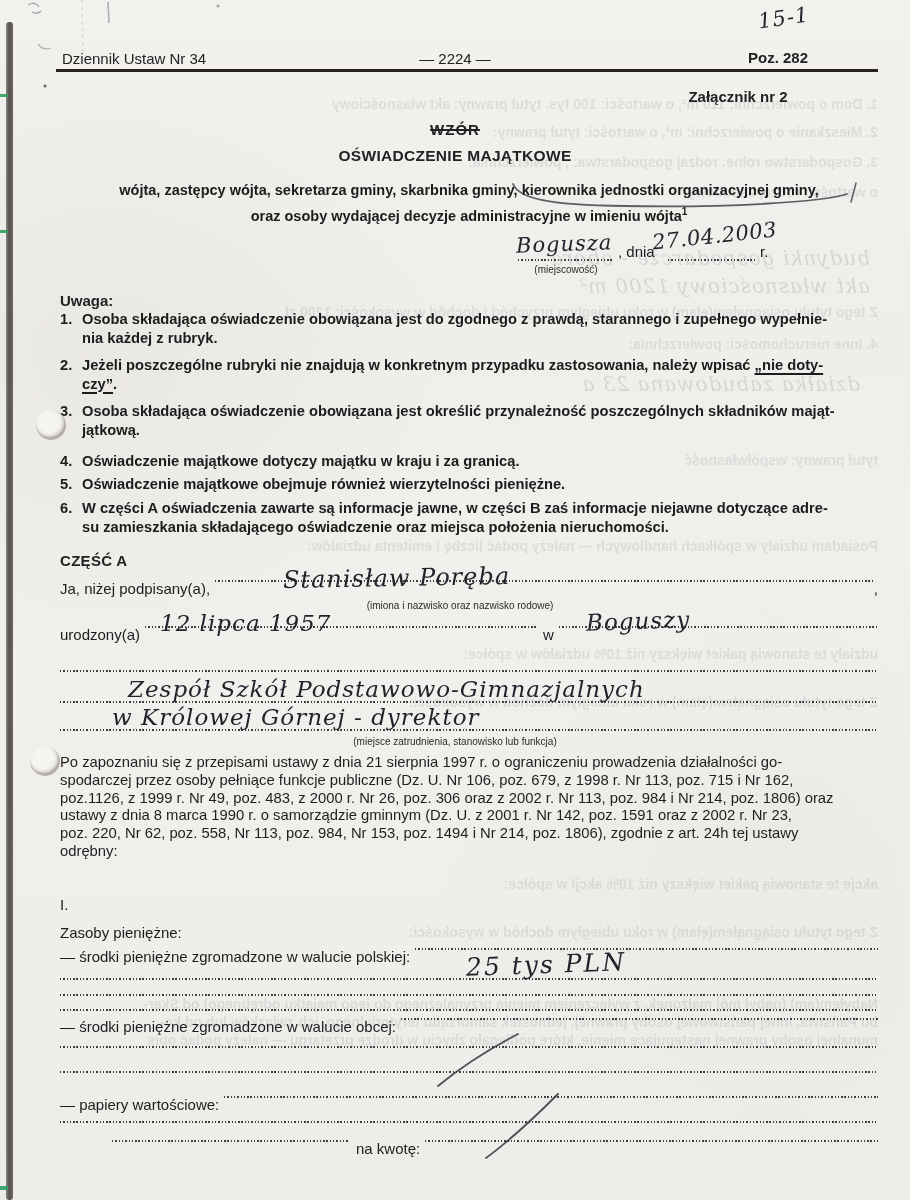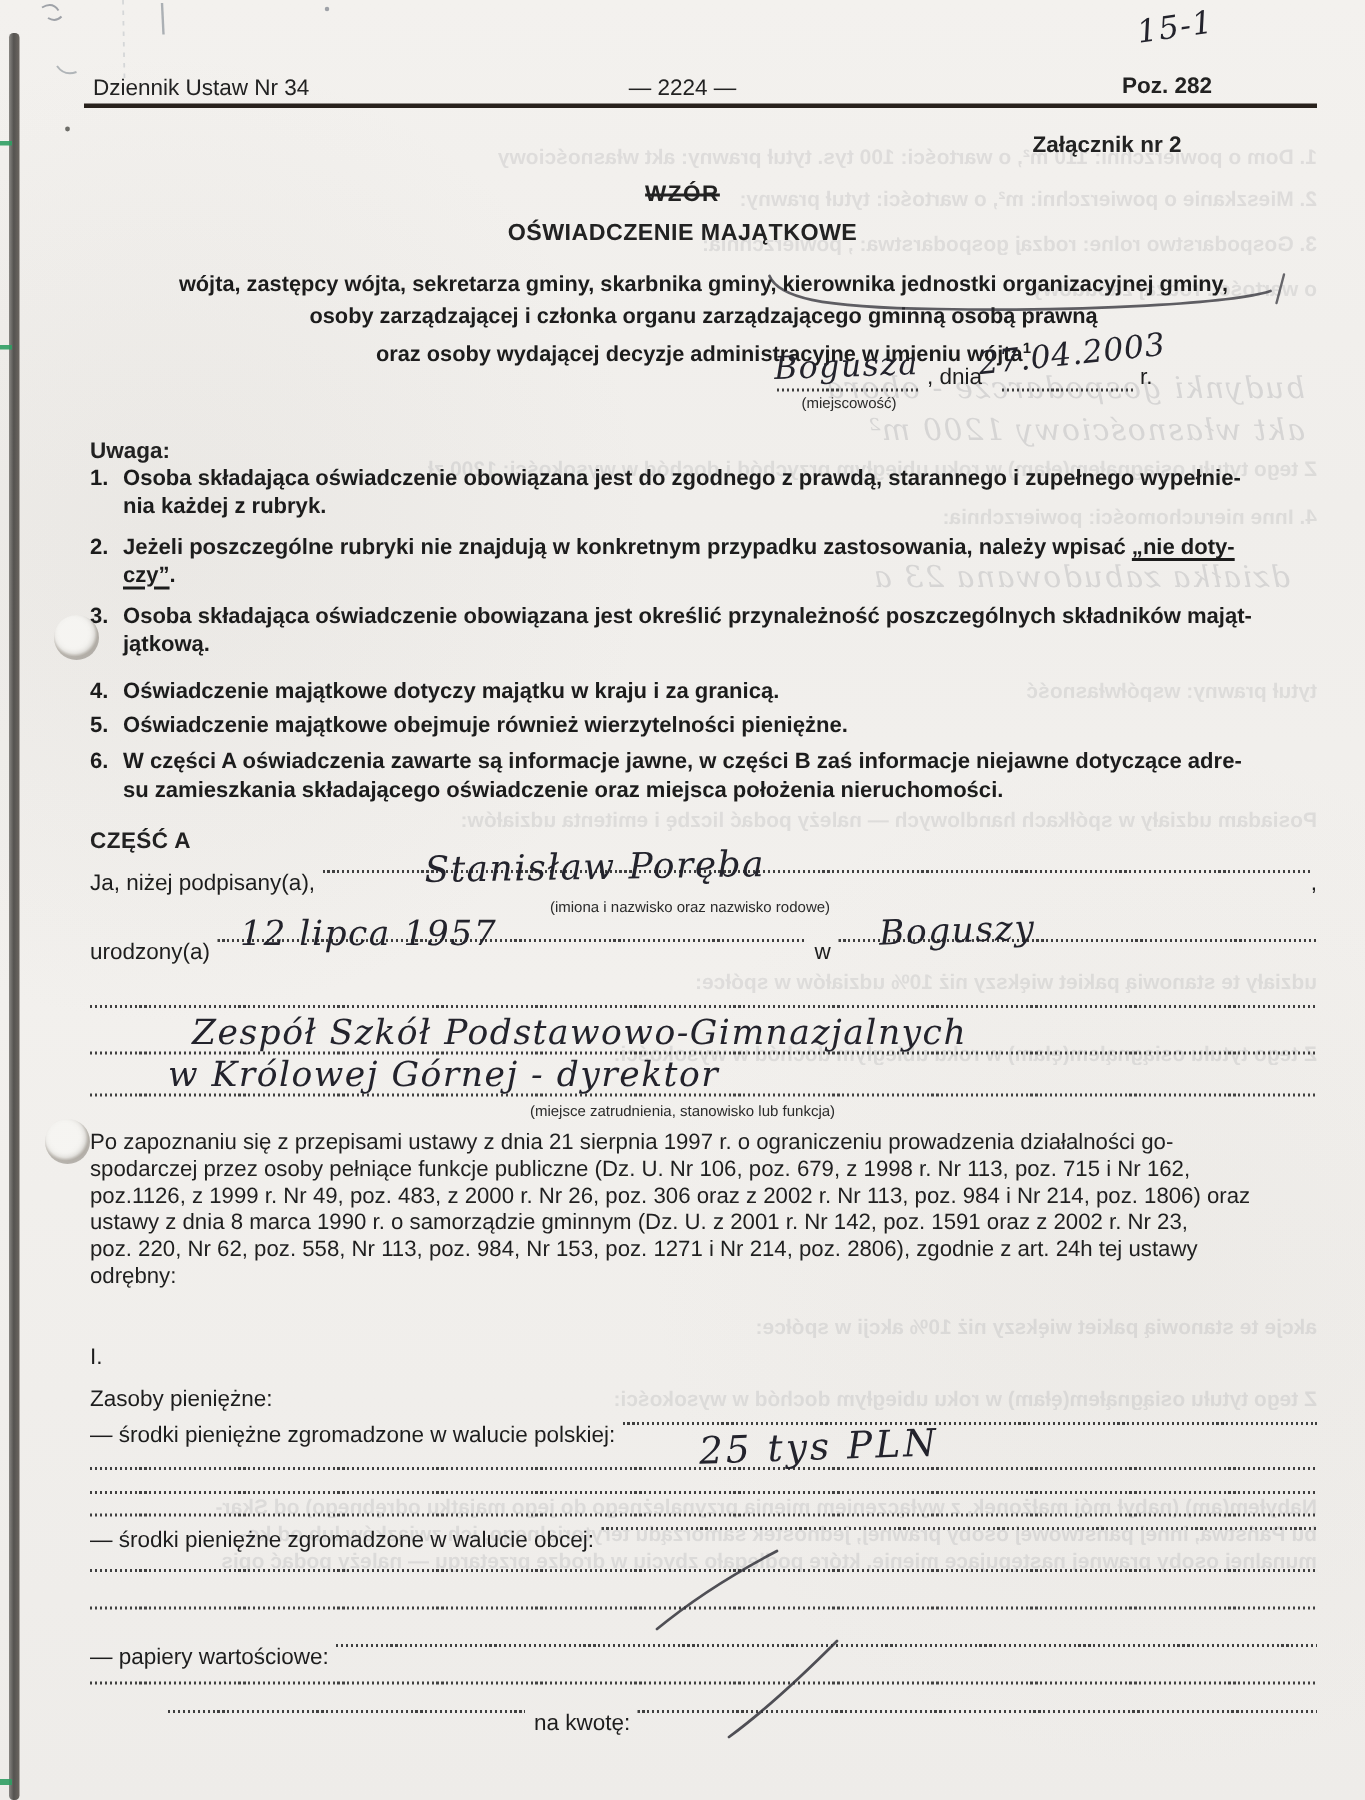--- a/index.html
+++ b/index.html
@@ -107,21 +107,20 @@
     <div class="rule"></div>
 
     <div class="abs right b" style="left:598px;top:88px;width:280px;font-size:15px">Załącznik nr 2</div>
 
     <div class="abs center b strike" style="left:0;top:121px;width:910px;font-size:15px;letter-spacing:1px">WZÓR</div>
 
     <div class="abs center b" style="left:0;top:147px;width:910px;font-size:15.5px;letter-spacing:.3px">OŚWIADCZENIE MAJĄTKOWE</div>
 
     <div class="subtitle">
       <div><span>wójta, zastępcy wójta, sekretarza gminy, skarbnika gminy, </span><span>kierownika jednostki organizacyjnej gminy,</span></div>
-      <div>osoby zarządzającej i członka organu zarządzającego gminną osobą prawną</div>
       <div><span>oraz osoby wydającej decyzje administracyjne w imieniu wójta</span><sup>1</sup></div>
     </div>
     <svg class="overlay" style="left:505px;top:178px" width="360" height="34" viewBox="0 0 360 34">
       <path d="M8 6 C14 20 40 27 120 28 C220 30 318 24 342 16" stroke="#2c2c34" stroke-width="1.8" fill="none" opacity=".75" stroke-linecap="round"></path>
       <path d="M351 5 L346 24" stroke="#2c2c34" stroke-width="1.6" opacity=".7" stroke-linecap="round"></path>
     </svg>
 
     <div class="hw" style="left:516px;top:232px;font-size:21px;transform:rotate(-2deg)">Bogusza</div>
     <div class="dotseg abs" style="left:518px;top:259px;width:96px"></div>
     <div class="abs" style="left:618px;top:243px;font-size:15px;color:#1d1d1d">, dnia</div>
@@ -197,21 +196,21 @@
     <div class="dotline" style="top:701px"></div>
     <div class="hw" style="left:112px;top:704px;font-size:23px">w Królowej Górnej - dyrektor</div>
     <div class="dotline" style="top:729px"></div>
     <div class="caption" style="left:250px;top:736px;width:410px">(miejsce zatrudnienia, stanowisko lub funkcja)</div>
 
     <div class="para">
         <div>Po zapoznaniu się z przepisami ustawy z dnia 21 sierpnia 1997 r. o ograniczeniu prowadzenia działalności go-</div>
         <div>spodarczej przez osoby pełniące funkcje publiczne (Dz. U. Nr 106, poz. 679, z 1998 r. Nr 113, poz. 715 i Nr 162,</div>
         <div>poz.1126, z 1999 r. Nr 49, poz. 483, z 2000 r. Nr 26, poz. 306 oraz z 2002 r. Nr 113, poz. 984 i Nr 214, poz. 1806) oraz</div>
         <div>ustawy z dnia 8 marca 1990 r. o samorządzie gminnym (Dz. U. z 2001 r. Nr 142, poz. 1591 oraz z 2002 r. Nr 23,</div>
-        <div>poz. 220, Nr 62, poz. 558, Nr 113, poz. 984, Nr 153, poz. 1271 i Nr 214, poz. 2806), zgodnie z art. 24h tej ustawy</div>
+        <div>poz. 220, Nr 62, poz. 558, Nr 113, poz. 984, Nr 153, poz. 1494 i Nr 214, poz. 1806), zgodnie z art. 24h tej ustawy</div>
         <div>odrębny:</div>
       </div>
 
     <div class="abs" style="left:60px;top:896px;font-size:15px;color:#1d1d1d">I.</div>
     <div class="abs" style="left:60px;top:924px;font-size:15px;color:#1d1d1d">Zasoby pieniężne:</div>
 
     <div class="row" style="top:948px">
       <span class="lbl">— środki pieniężne zgromadzone w walucie polskiej:</span>
       <span class="dotfill"></span>
     </div>

